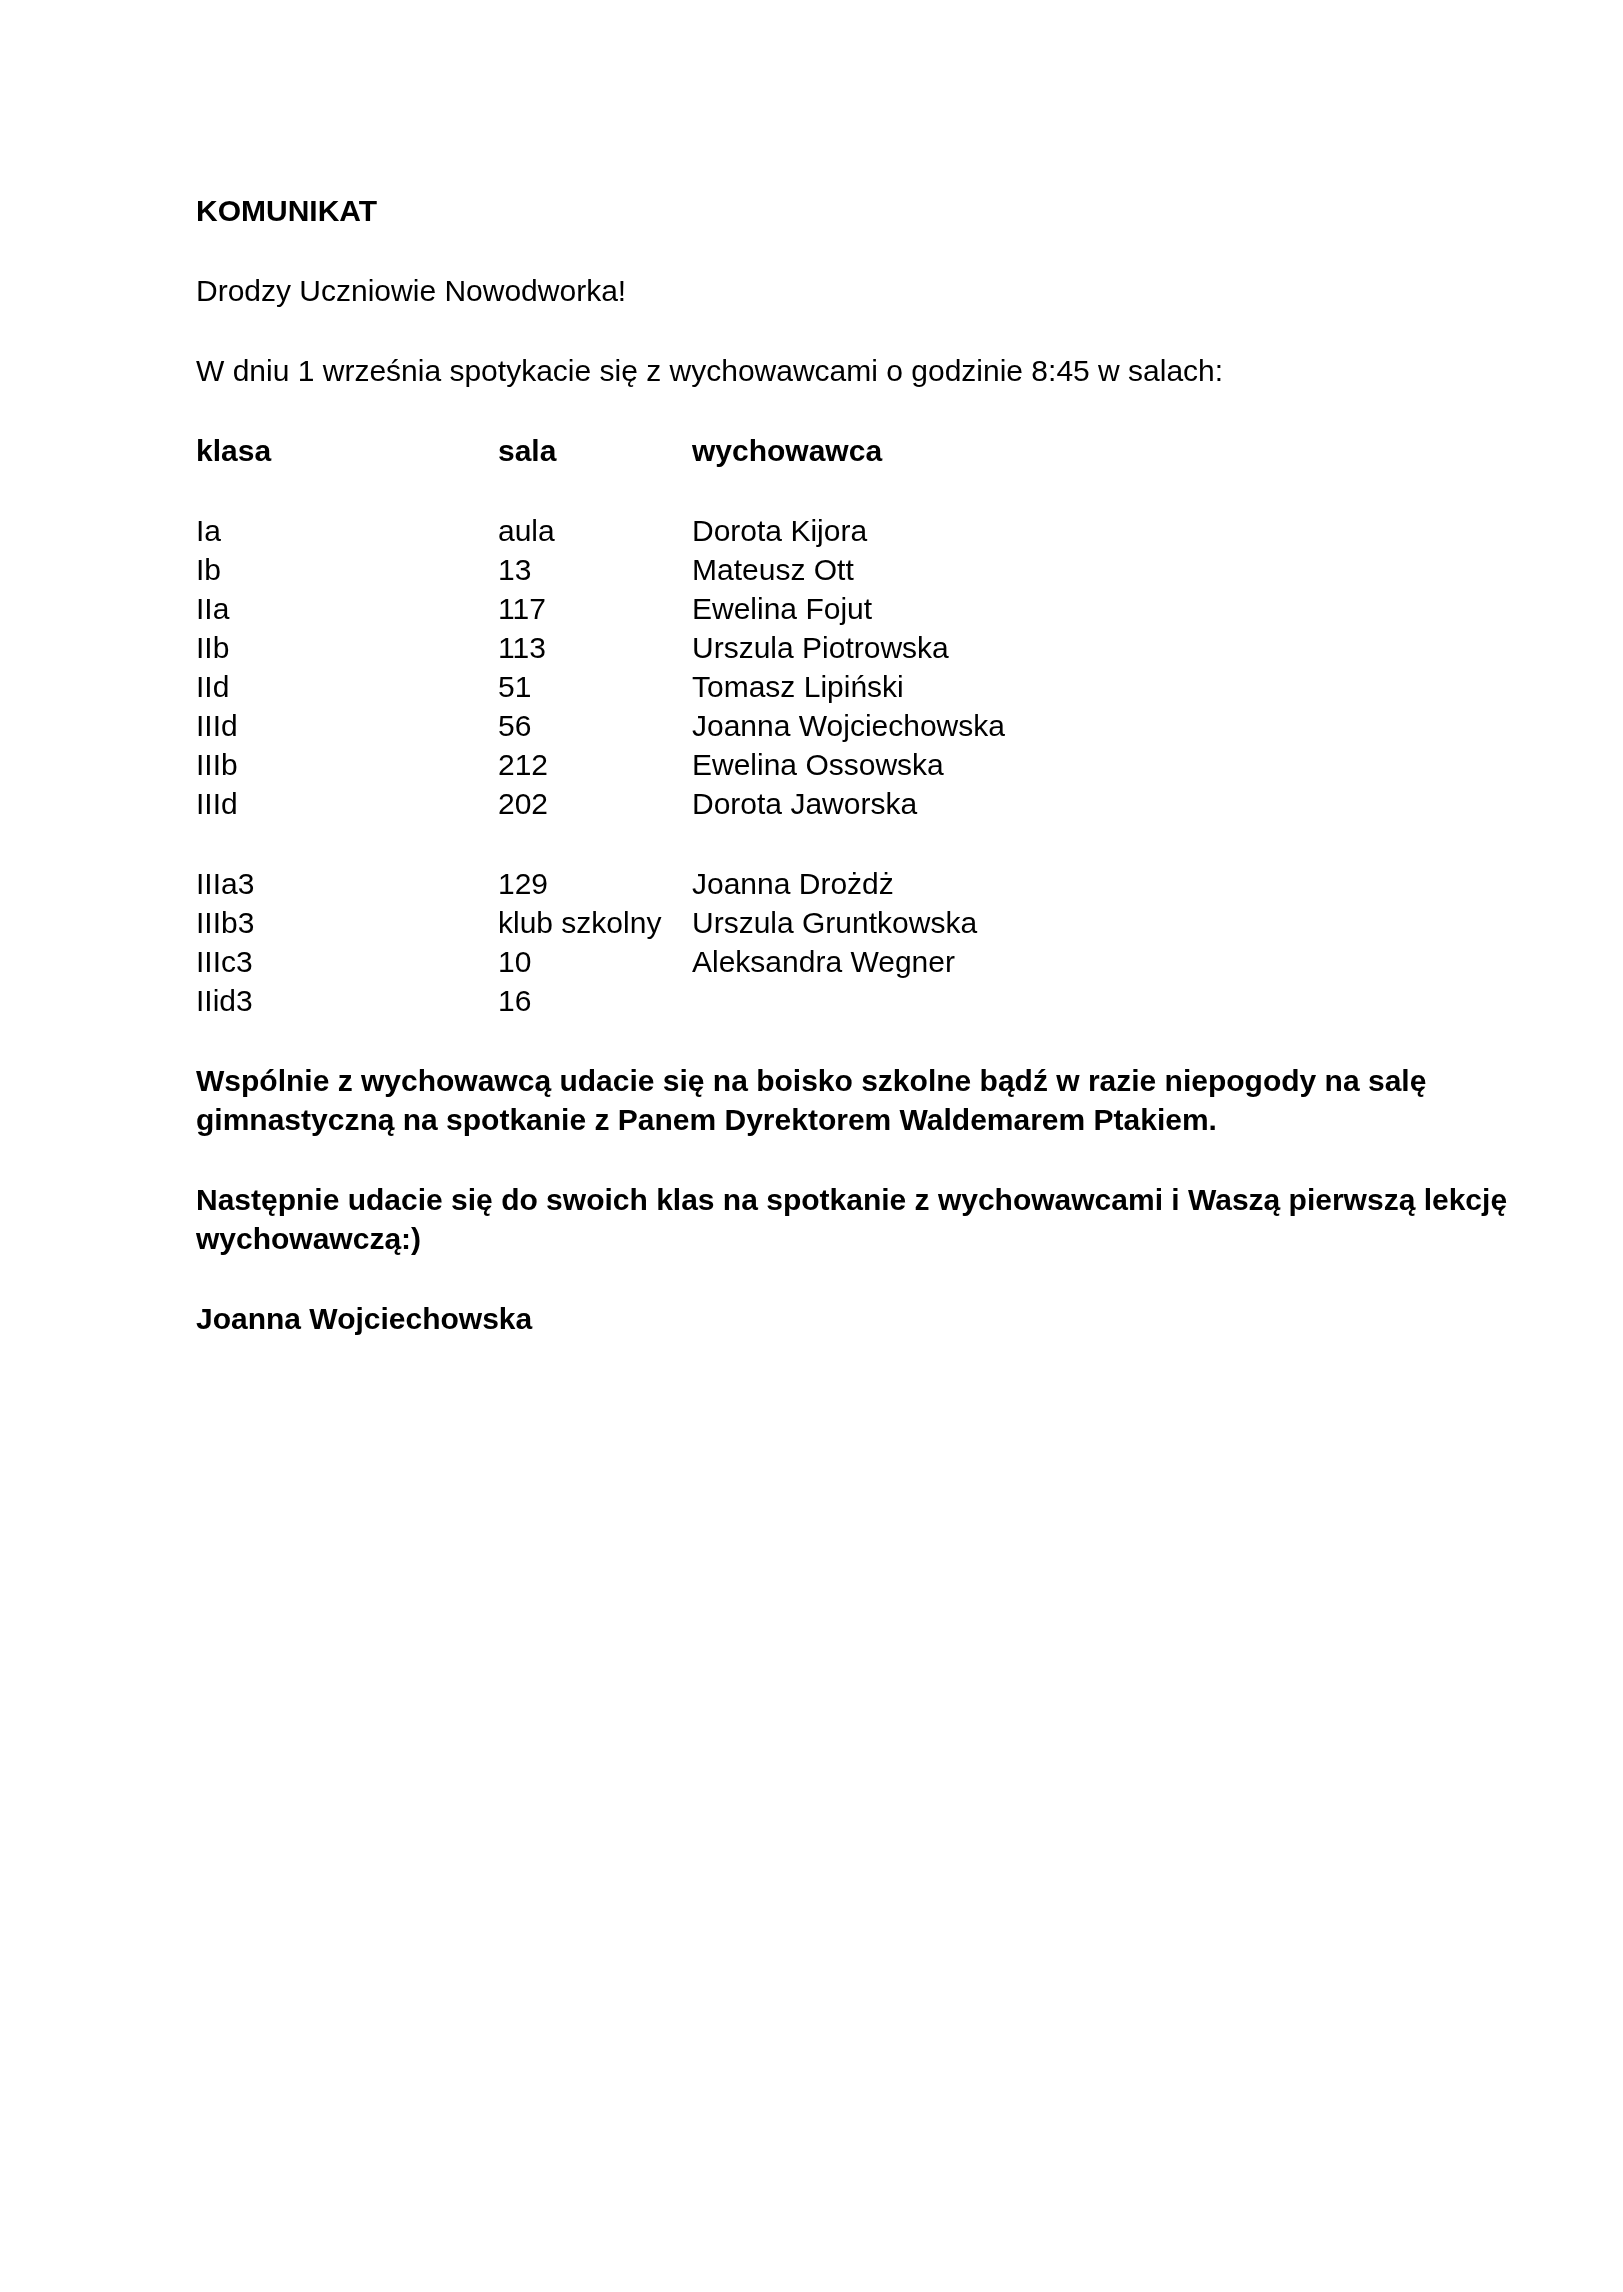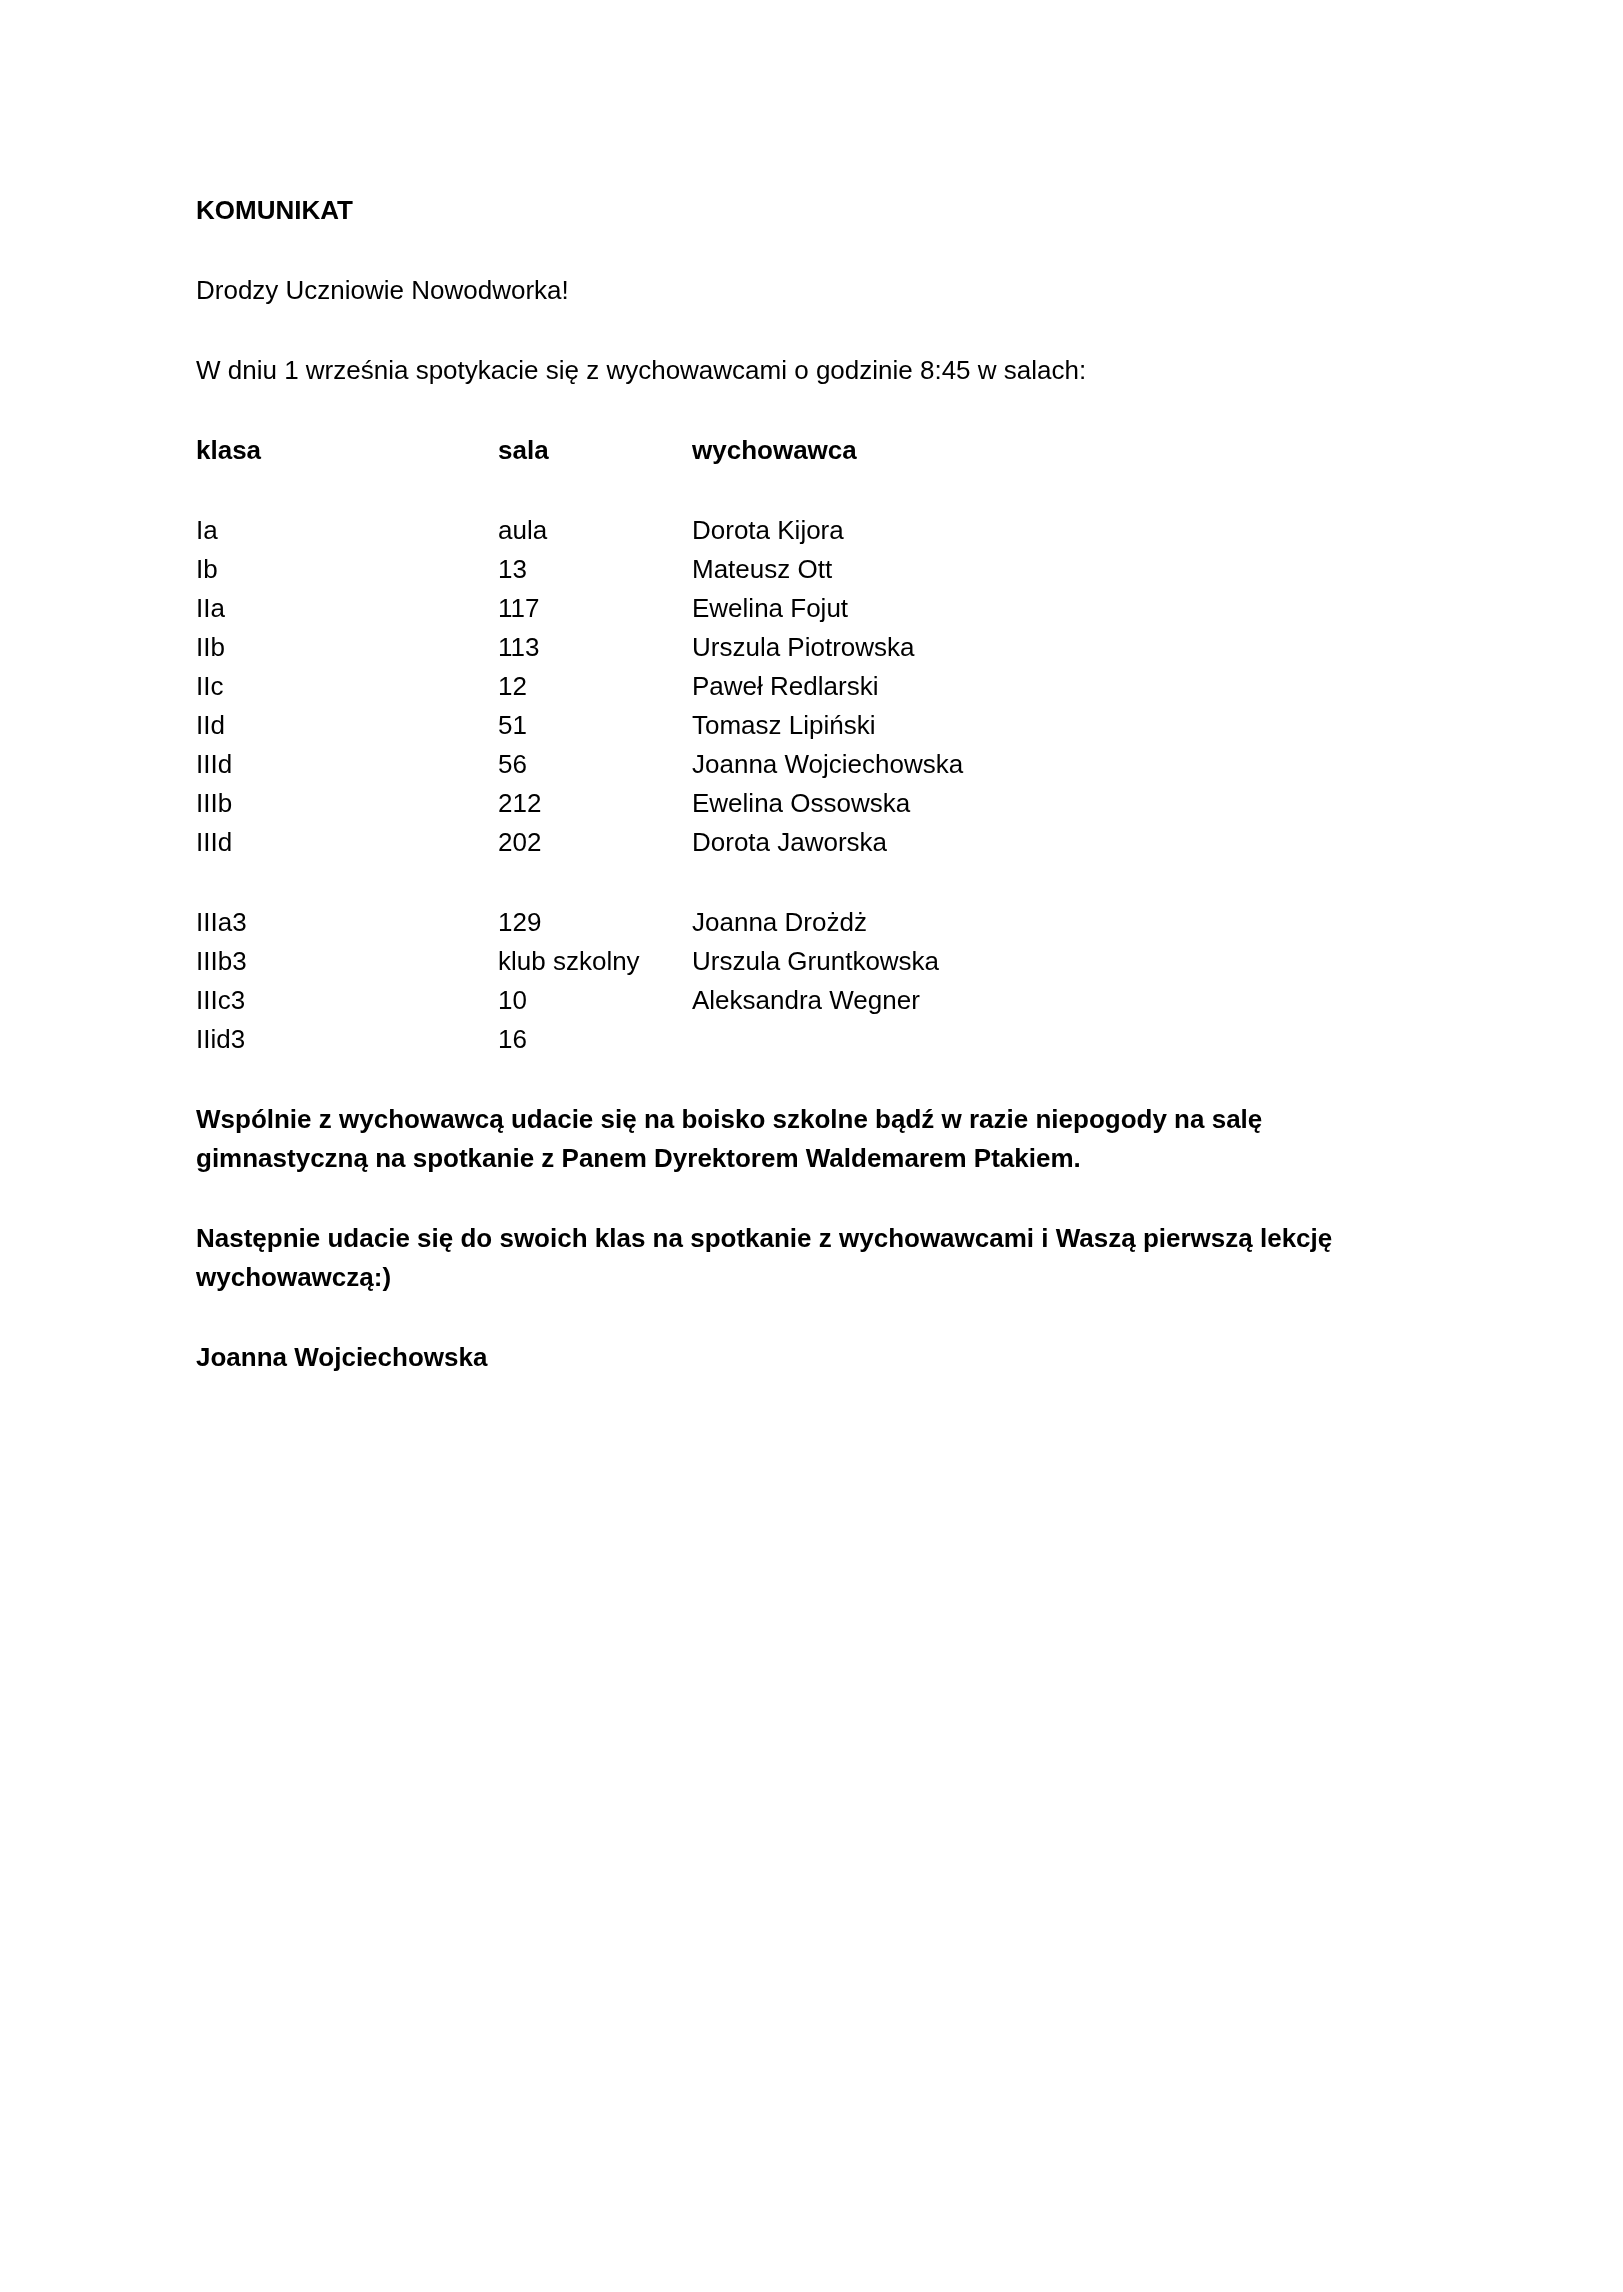--- a/index.html
+++ b/index.html
@@ -7,21 +7,21 @@
     padding: 0;
     background: #ffffff;
   }
   .page {
     position: relative;
     width: 1623px;
     height: 2293px;
     background: #ffffff;
     color: #000000;
     font-family: "Liberation Sans", sans-serif;
-    font-size: 26px;
+    font-size: 30px;
     line-height: 39px;
     overflow: hidden;
   }
   .content {
     position: absolute;
     left: 196px;
     top: 191px;
     width: 1235px;
   }
   .para {
@@ -84,25 +84,20 @@
           <span>IIa</span>
           <span>117</span>
           <span>Ewelina Fojut</span>
         </div>
         <div class="trow">
           <span>IIb</span>
           <span>113</span>
           <span>Urszula Piotrowska</span>
         </div>
         <div class="trow">
-          <span>IIc</span>
-          <span>12</span>
-          <span>Paweł Redlarski</span>
-        </div>
-        <div class="trow">
           <span>IId</span>
           <span>51</span>
           <span>Tomasz Lipiński</span>
         </div>
         <div class="trow">
           <span>IIId</span>
           <span>56</span>
           <span>Joanna Wojciechowska</span>
         </div>
         <div class="trow">

